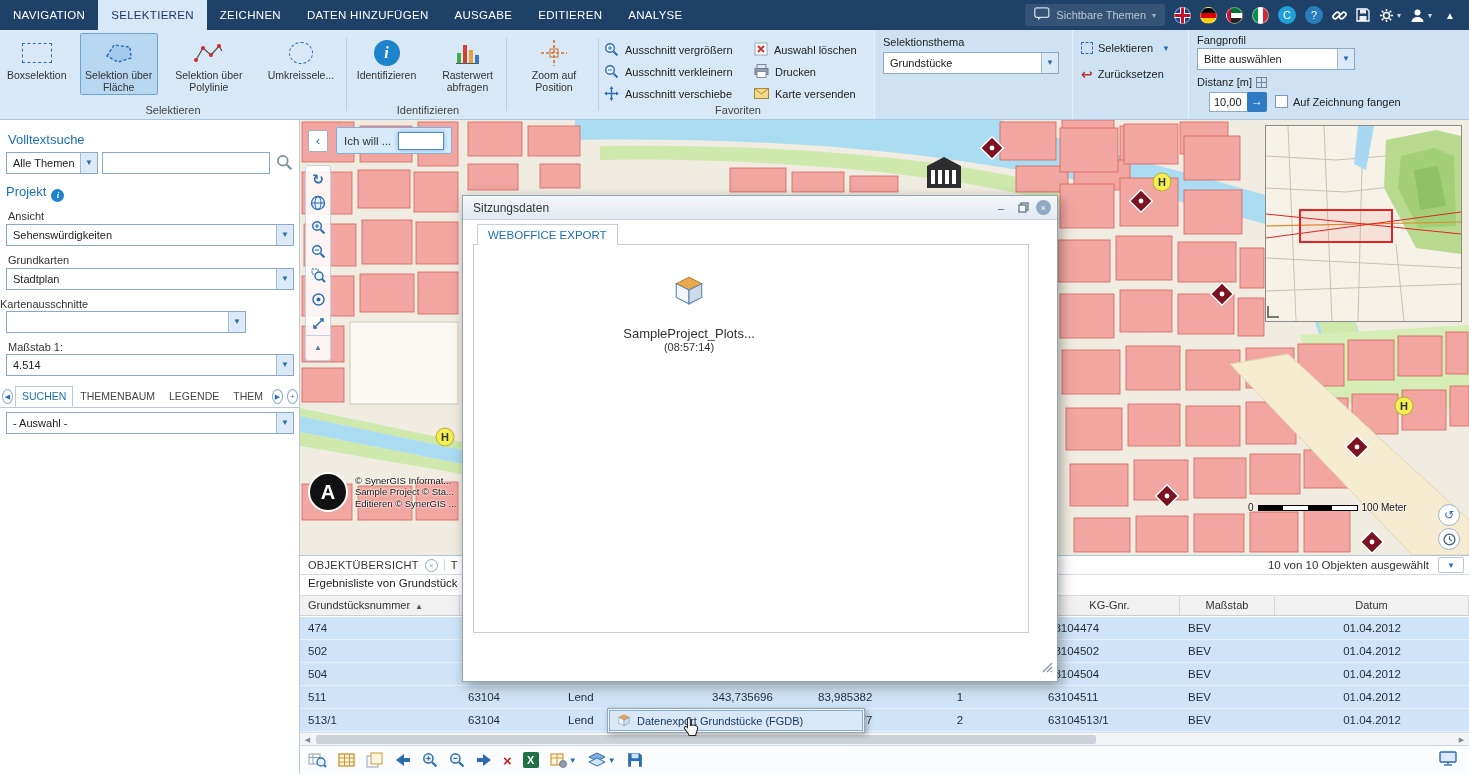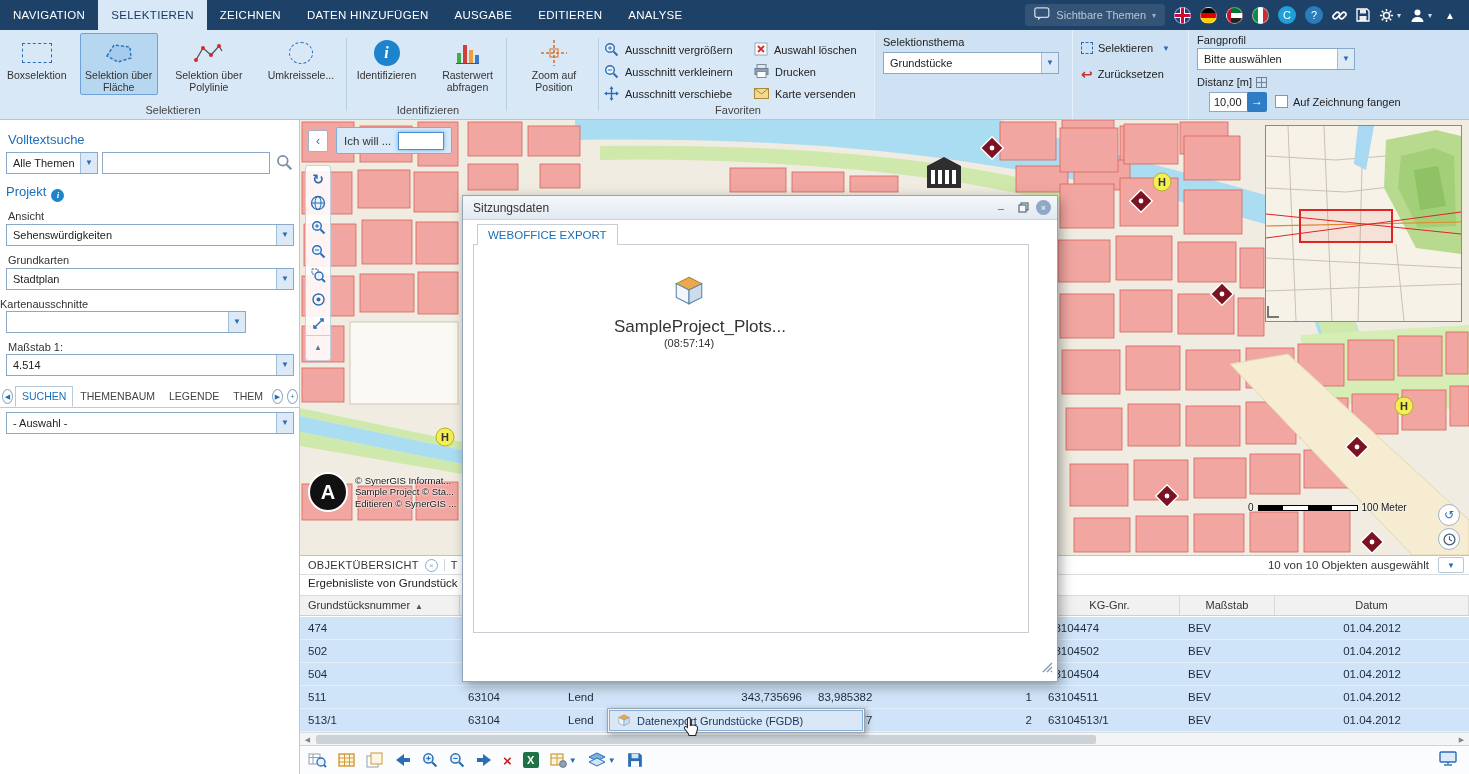--- a/index.html
+++ b/index.html
@@ -91,21 +91,21 @@
   .rtab2{font-size:11px;color:#333}
   .selinfo{position:absolute;right:40px;top:0;line-height:19px;font-size:11.5px;color:#333}
   .selchev{position:absolute;right:5px;top:1px;width:26px;height:16px;border:1px solid #b9c8d6;background:#fff;border-radius:2px;color:#2a6db5;font-size:8px;text-align:center;line-height:15px}
   .rsub{position:absolute;left:8px;top:21px;font-size:11.5px;color:#222;white-space:nowrap}
   #grid-header{position:absolute;left:0;top:39px;height:21px;display:flex;background:#f1f1f1;border-top:1px solid #dcdcdc;border-bottom:1px solid #cfcfcf}
   #grid-body{position:absolute;left:0;top:61px}
   .grow{display:flex;height:23px;background:#cfe4f8;border-bottom:1px solid #e6f0fb}
   .gc{flex:none;padding:0 8px;font-size:11.5px;line-height:22px;color:#1c2b3a;overflow:hidden;white-space:nowrap}
   .gc.h{font-size:11px;line-height:19px;color:#333;border-right:1px solid #d8d8d8;background:#f1f1f1}
   .c0{width:160px}.c1{width:100px}.c2{width:115px}.c3{width:135px}.c4{width:70px}.c5{width:160px}.c6{width:140px}.c7{width:95px}.c8{width:194px}
-  .ar{text-align:right}.ac{text-align:center}
+  .ar{text-align:center}.ac{text-align:center}
   .gc.h.c6,.gc.h.c7,.gc.h.c8{text-align:center}
   .sort{font-size:8px;color:#555;margin-left:5px}
   .hscroll{position:absolute;left:0;right:0;top:176px;height:14px;background:#f3f4f5;border-top:1px solid #dadee2}
   .harrow{position:absolute;top:0;width:15px;height:13px;color:#7a8794;font-size:7px;text-align:center;line-height:13px}
   .hthumb{position:absolute;left:16px;top:2px;width:780px;height:9px;background:#cdd2d8;border-radius:2px}
 
   
   #bottombar{position:absolute;left:300px;top:745px;width:1169px;height:29px;background:#fafcfe;border-top:1px solid #c9d6e2;display:flex;align-items:center;gap:11px;padding-left:8px}
   .bico{height:20px;display:flex;align-items:center;gap:2px}
   .bcaret{font-size:8px;color:#2a6db5}
@@ -115,21 +115,21 @@
 
   
   #dialog{position:absolute;left:462px;top:195px;width:596px;height:487px;background:#fff;border:1px solid #93a5b8;box-shadow:3px 4px 12px rgba(0,0,0,.35);z-index:40}
   #dlg-title{position:absolute;left:0;top:0;right:0;height:24px;background:linear-gradient(#f4f7fa,#e2e9f1);border-bottom:1px solid #c8d2dc;display:flex;align-items:center}
   #dlg-title .t{font-size:12px;color:#333;padding-left:10px;flex:1}
   .win-btn{width:18px;height:16px;display:flex;align-items:center;justify-content:center;color:#5a6a7a;font-size:11px;margin-right:4px}
   .win-close{width:15px;height:15px;border-radius:50%;background:#8fa9c4;color:#fff;font-size:9px;display:flex;align-items:center;justify-content:center;margin-right:6px}
   #dlg-tab{position:absolute;left:14px;top:28px;padding:4px 10px;font-size:11.5px;color:#1b6fb8;background:#fff;border:1px solid #c6cdd4;border-bottom:none;z-index:2}
   #dlg-content{position:absolute;left:10px;top:48px;width:556px;height:389px;border:1px solid #c6cdd4;background:#fff;z-index:1}
   #export-item{position:absolute;left:140px;top:28px;width:150px;text-align:center}
-  #export-item .nm{font-size:17px;color:#333;margin-top:6px}
+  #export-item .nm{font-size:13px;color:#333;margin-top:15px}
   #export-item .tm{font-size:11px;color:#333}
   #dlg-grip{position:absolute;right:4px;bottom:4px}
 
   
   #ctxmenu{position:absolute;left:607px;top:708px;width:258px;background:#f2f4f6;border:1px solid #9aa5b1;box-shadow:2px 2px 6px rgba(0,0,0,.3);z-index:50;padding:1px}
   .cmi{height:21px;display:flex;align-items:center;gap:6px;padding:0 7px;font-size:11px;color:#222;white-space:nowrap}
   .cmi.active{background:#d9e7f6;border:1px solid #86aed6;color:#14365c;height:21px}
   #cursor{position:absolute;left:683px;top:716px;z-index:60}
 </style>
 </head>

